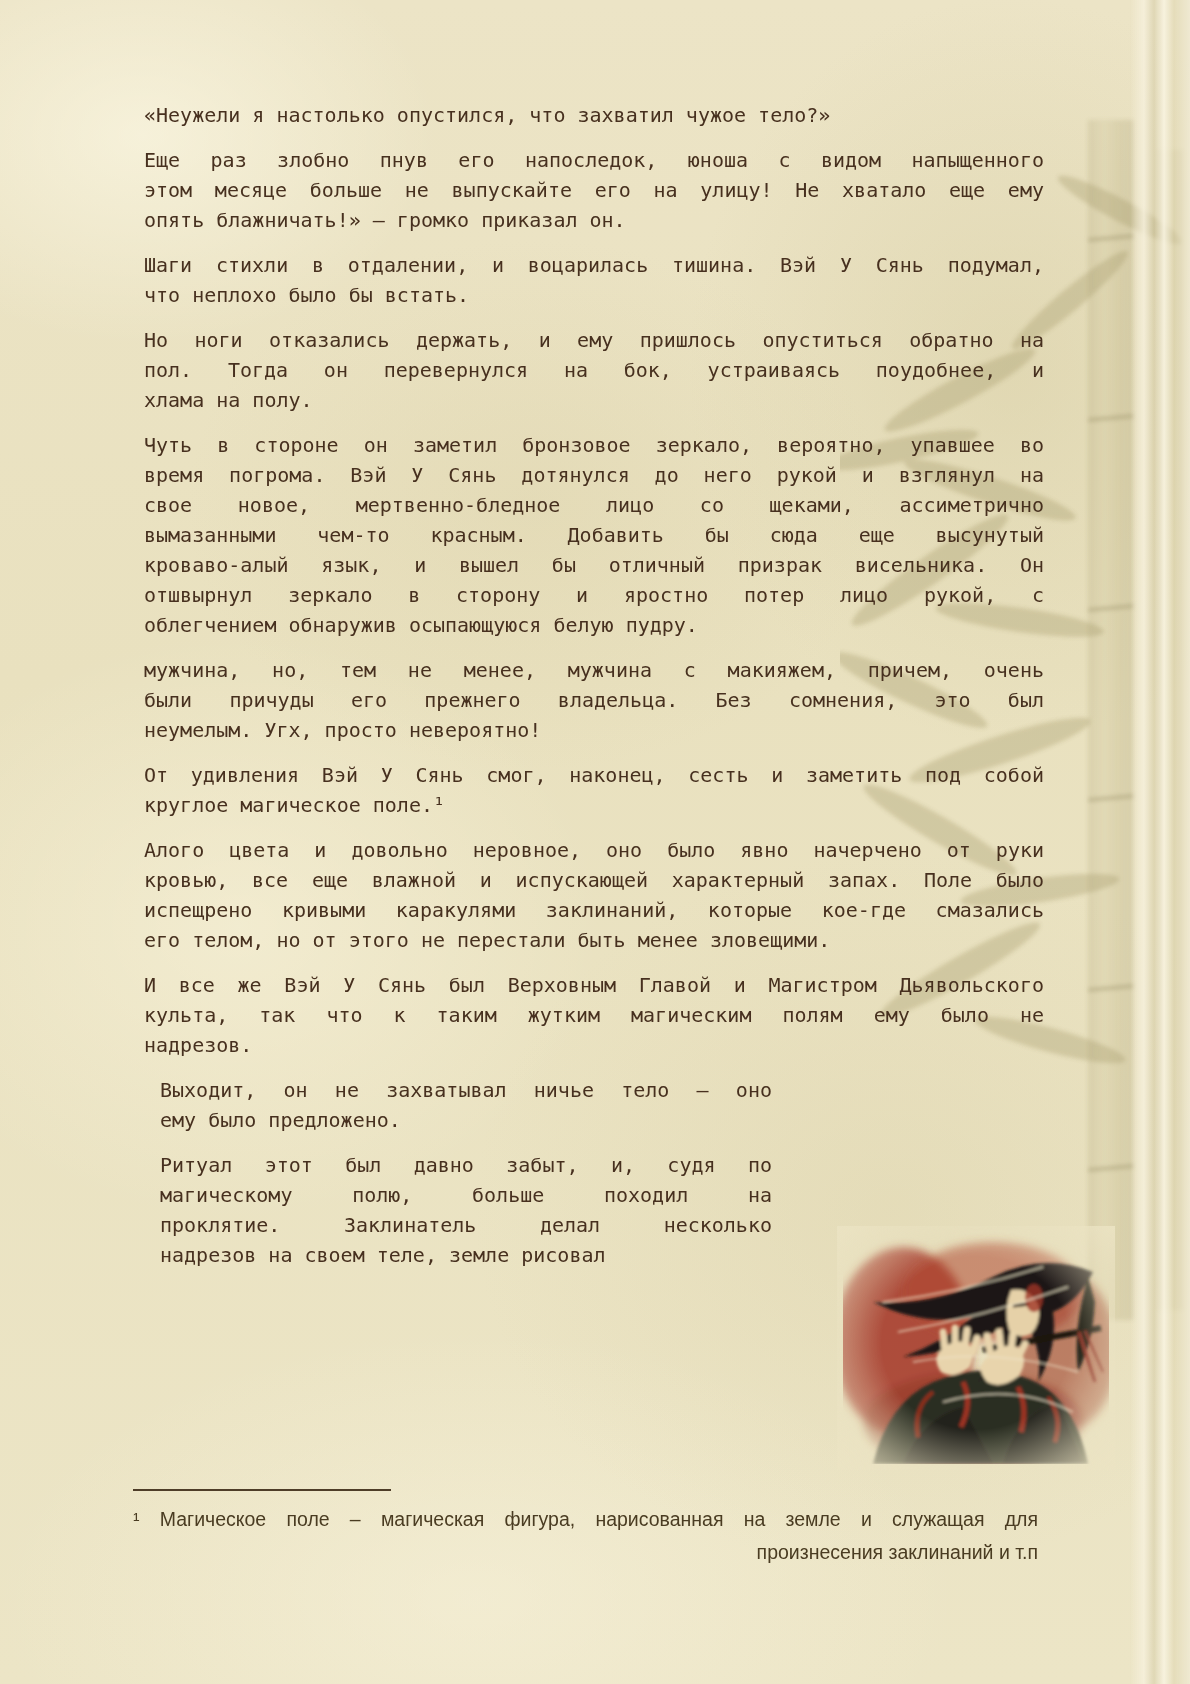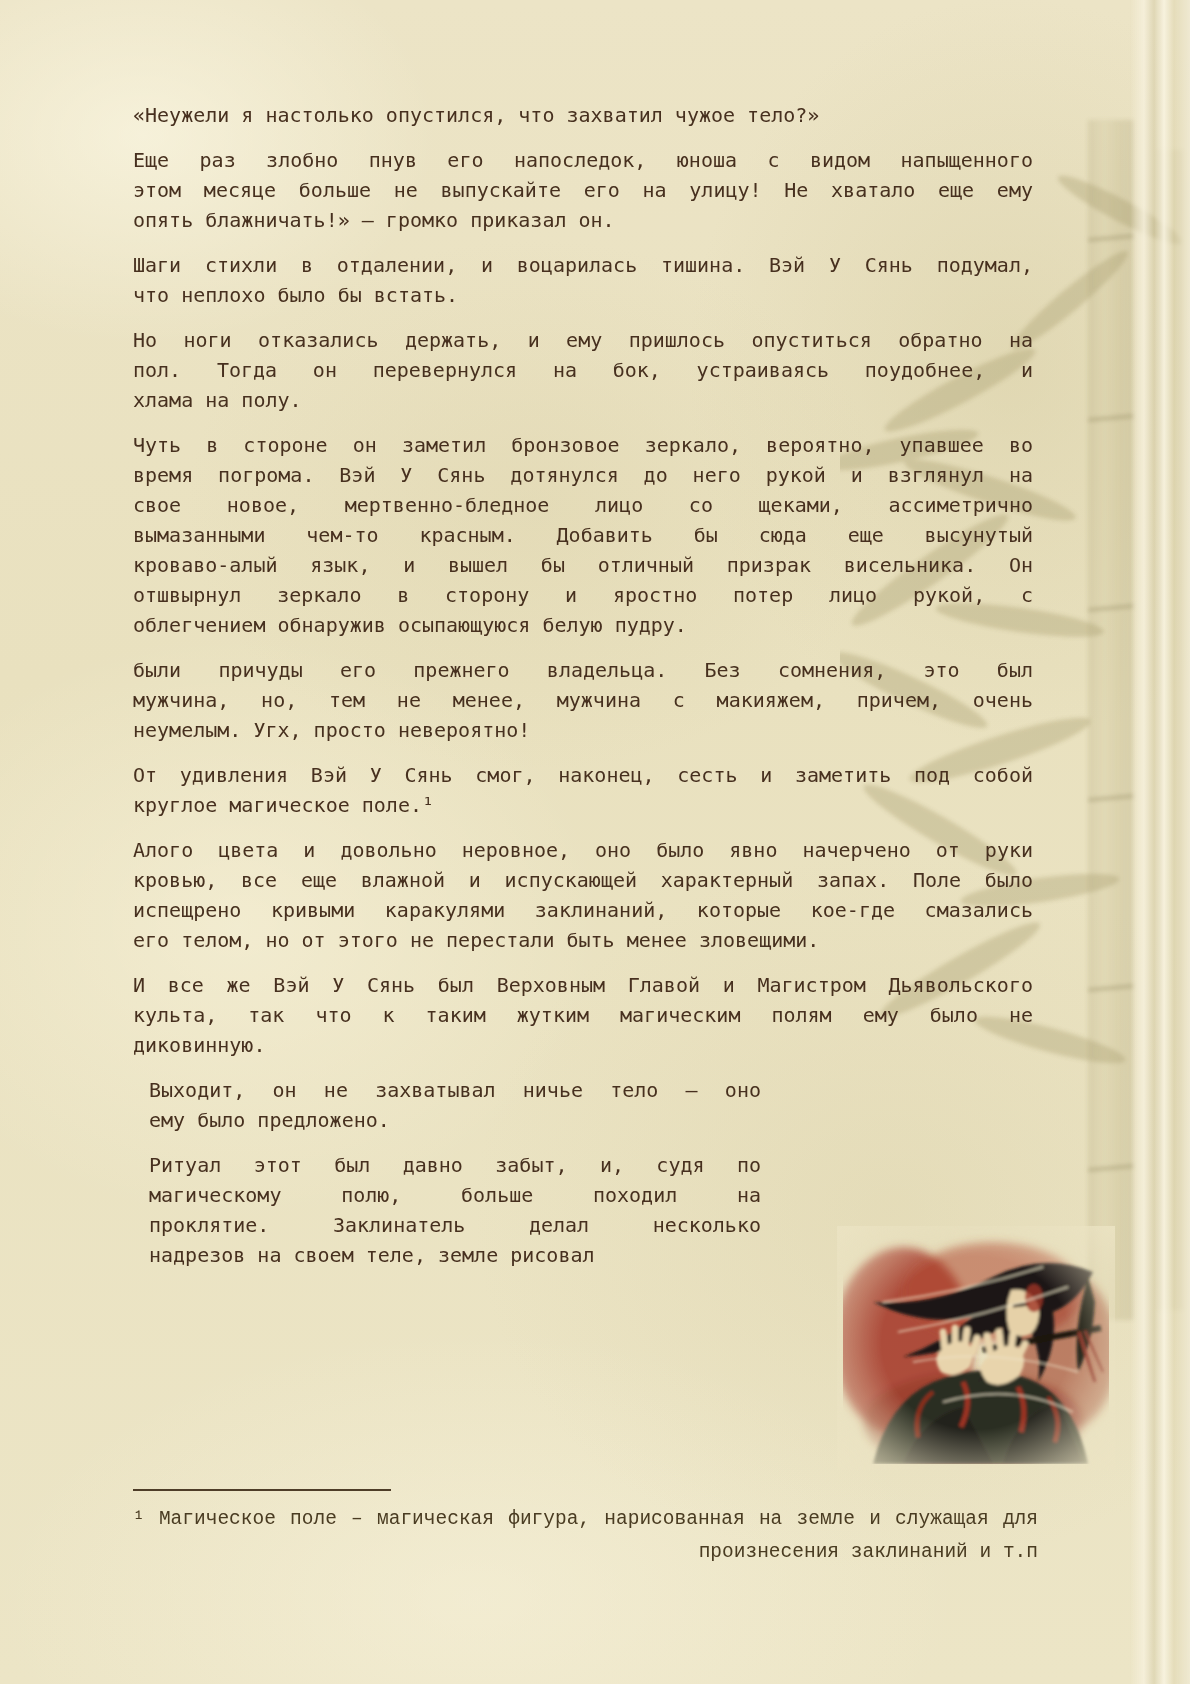--- a/index.html
+++ b/index.html
@@ -26,30 +26,30 @@
     background:
       linear-gradient(90deg,
         rgba(0,0,0,0) 0px,
         rgba(246,240,220,.85) 14px,
         rgba(200,190,150,.35) 24px,
         rgba(248,243,224,.9) 34px,
         rgba(220,211,172,.45) 44px,
         rgba(240,234,212,.8) 60px);
   }
   .text-column{
-    position:absolute;left:133px;top:100px;width:900px;
+    position:absolute;left:144px;top:100px;width:900px;
     color:#47301f;font-size:20px;line-height:30px;
   }
   .para{margin:0 0 15px 0;}
   .para.narrow{width:612px;margin-left:16px;}
   .line{text-align:justify;text-align-last:justify;white-space:normal;}
   .line.last{text-align-last:left;}
   .footnote{
     position:absolute;left:133px;top:1489px;width:905px;
-    font-family:Liberation Mono, monospace;
+    font-family:Liberation Sans, sans-serif;
     color:#4a3c22;font-size:19.5px;line-height:33px;
   }
   .footnote-separator{
     width:258px;border-top:2px solid #4e3d28;margin-bottom:12px;
   }
   .fn-line1{text-align:justify;text-align-last:justify;}
   .fn-line2{text-align:right;}
   .watermark{position:absolute;left:840px;top:90px;width:350px;height:1260px;pointer-events:none;opacity:.9;}
   .illustration{
     position:absolute;left:843px;top:1232px;width:266px;height:232px;
@@ -129,38 +129,38 @@
     <div class="para">
       <div class="line">Чуть в стороне он заметил бронзовое зеркало, вероятно, упавшее во</div>
       <div class="line">время погрома. Вэй У Сянь дотянулся до него рукой и взглянул на</div>
       <div class="line">свое новое, мертвенно-бледное лицо со щеками, ассиметрично</div>
       <div class="line">вымазанными чем-то красным. Добавить бы сюда еще высунутый</div>
       <div class="line">кроваво-алый язык, и вышел бы отличный призрак висельника. Он</div>
       <div class="line">отшвырнул зеркало в сторону и яростно потер лицо рукой, с</div>
       <div class="line last">облегчением обнаружив осыпающуюся белую пудру.</div>
     </div>
     <div class="para">
+      <div class="line">мужчина, но, тем не менее, мужчина с макияжем, причем, очень</div>
       <div class="line">были причуды его прежнего владельца. Без сомнения, это был</div>
-      <div class="line">мужчина, но, тем не менее, мужчина с макияжем, причем, очень</div>
       <div class="line last">неумелым. Угх, просто невероятно!</div>
     </div>
     <div class="para">
       <div class="line">От удивления Вэй У Сянь смог, наконец, сесть и заметить под собой</div>
       <div class="line last">круглое магическое поле.¹</div>
     </div>
     <div class="para">
       <div class="line">Алого цвета и довольно неровное, оно было явно начерчено от руки</div>
       <div class="line">кровью, все еще влажной и испускающей характерный запах. Поле было</div>
       <div class="line">испещрено кривыми каракулями заклинаний, которые кое-где смазались</div>
       <div class="line last">его телом, но от этого не перестали быть менее зловещими.</div>
     </div>
     <div class="para">
       <div class="line">И все же Вэй У Сянь был Верховным Главой и Магистром Дьявольского</div>
       <div class="line">культа, так что к таким жутким магическим полям ему было не</div>
-      <div class="line last">диковинную.</div>
+      <div class="line last">надрезов.</div>
     </div>
     <div class="para narrow">
       <div class="line">Выходит, он не захватывал ничье тело – оно</div>
       <div class="line last">ему было предложено.</div>
     </div>
     <div class="para narrow">
       <div class="line">Ритуал этот был давно забыт, и, судя по</div>
       <div class="line">магическому полю, больше походил на</div>
       <div class="line">проклятие. Заклинатель делал несколько</div>
       <div class="line last">надрезов на своем теле, земле рисовал</div>

